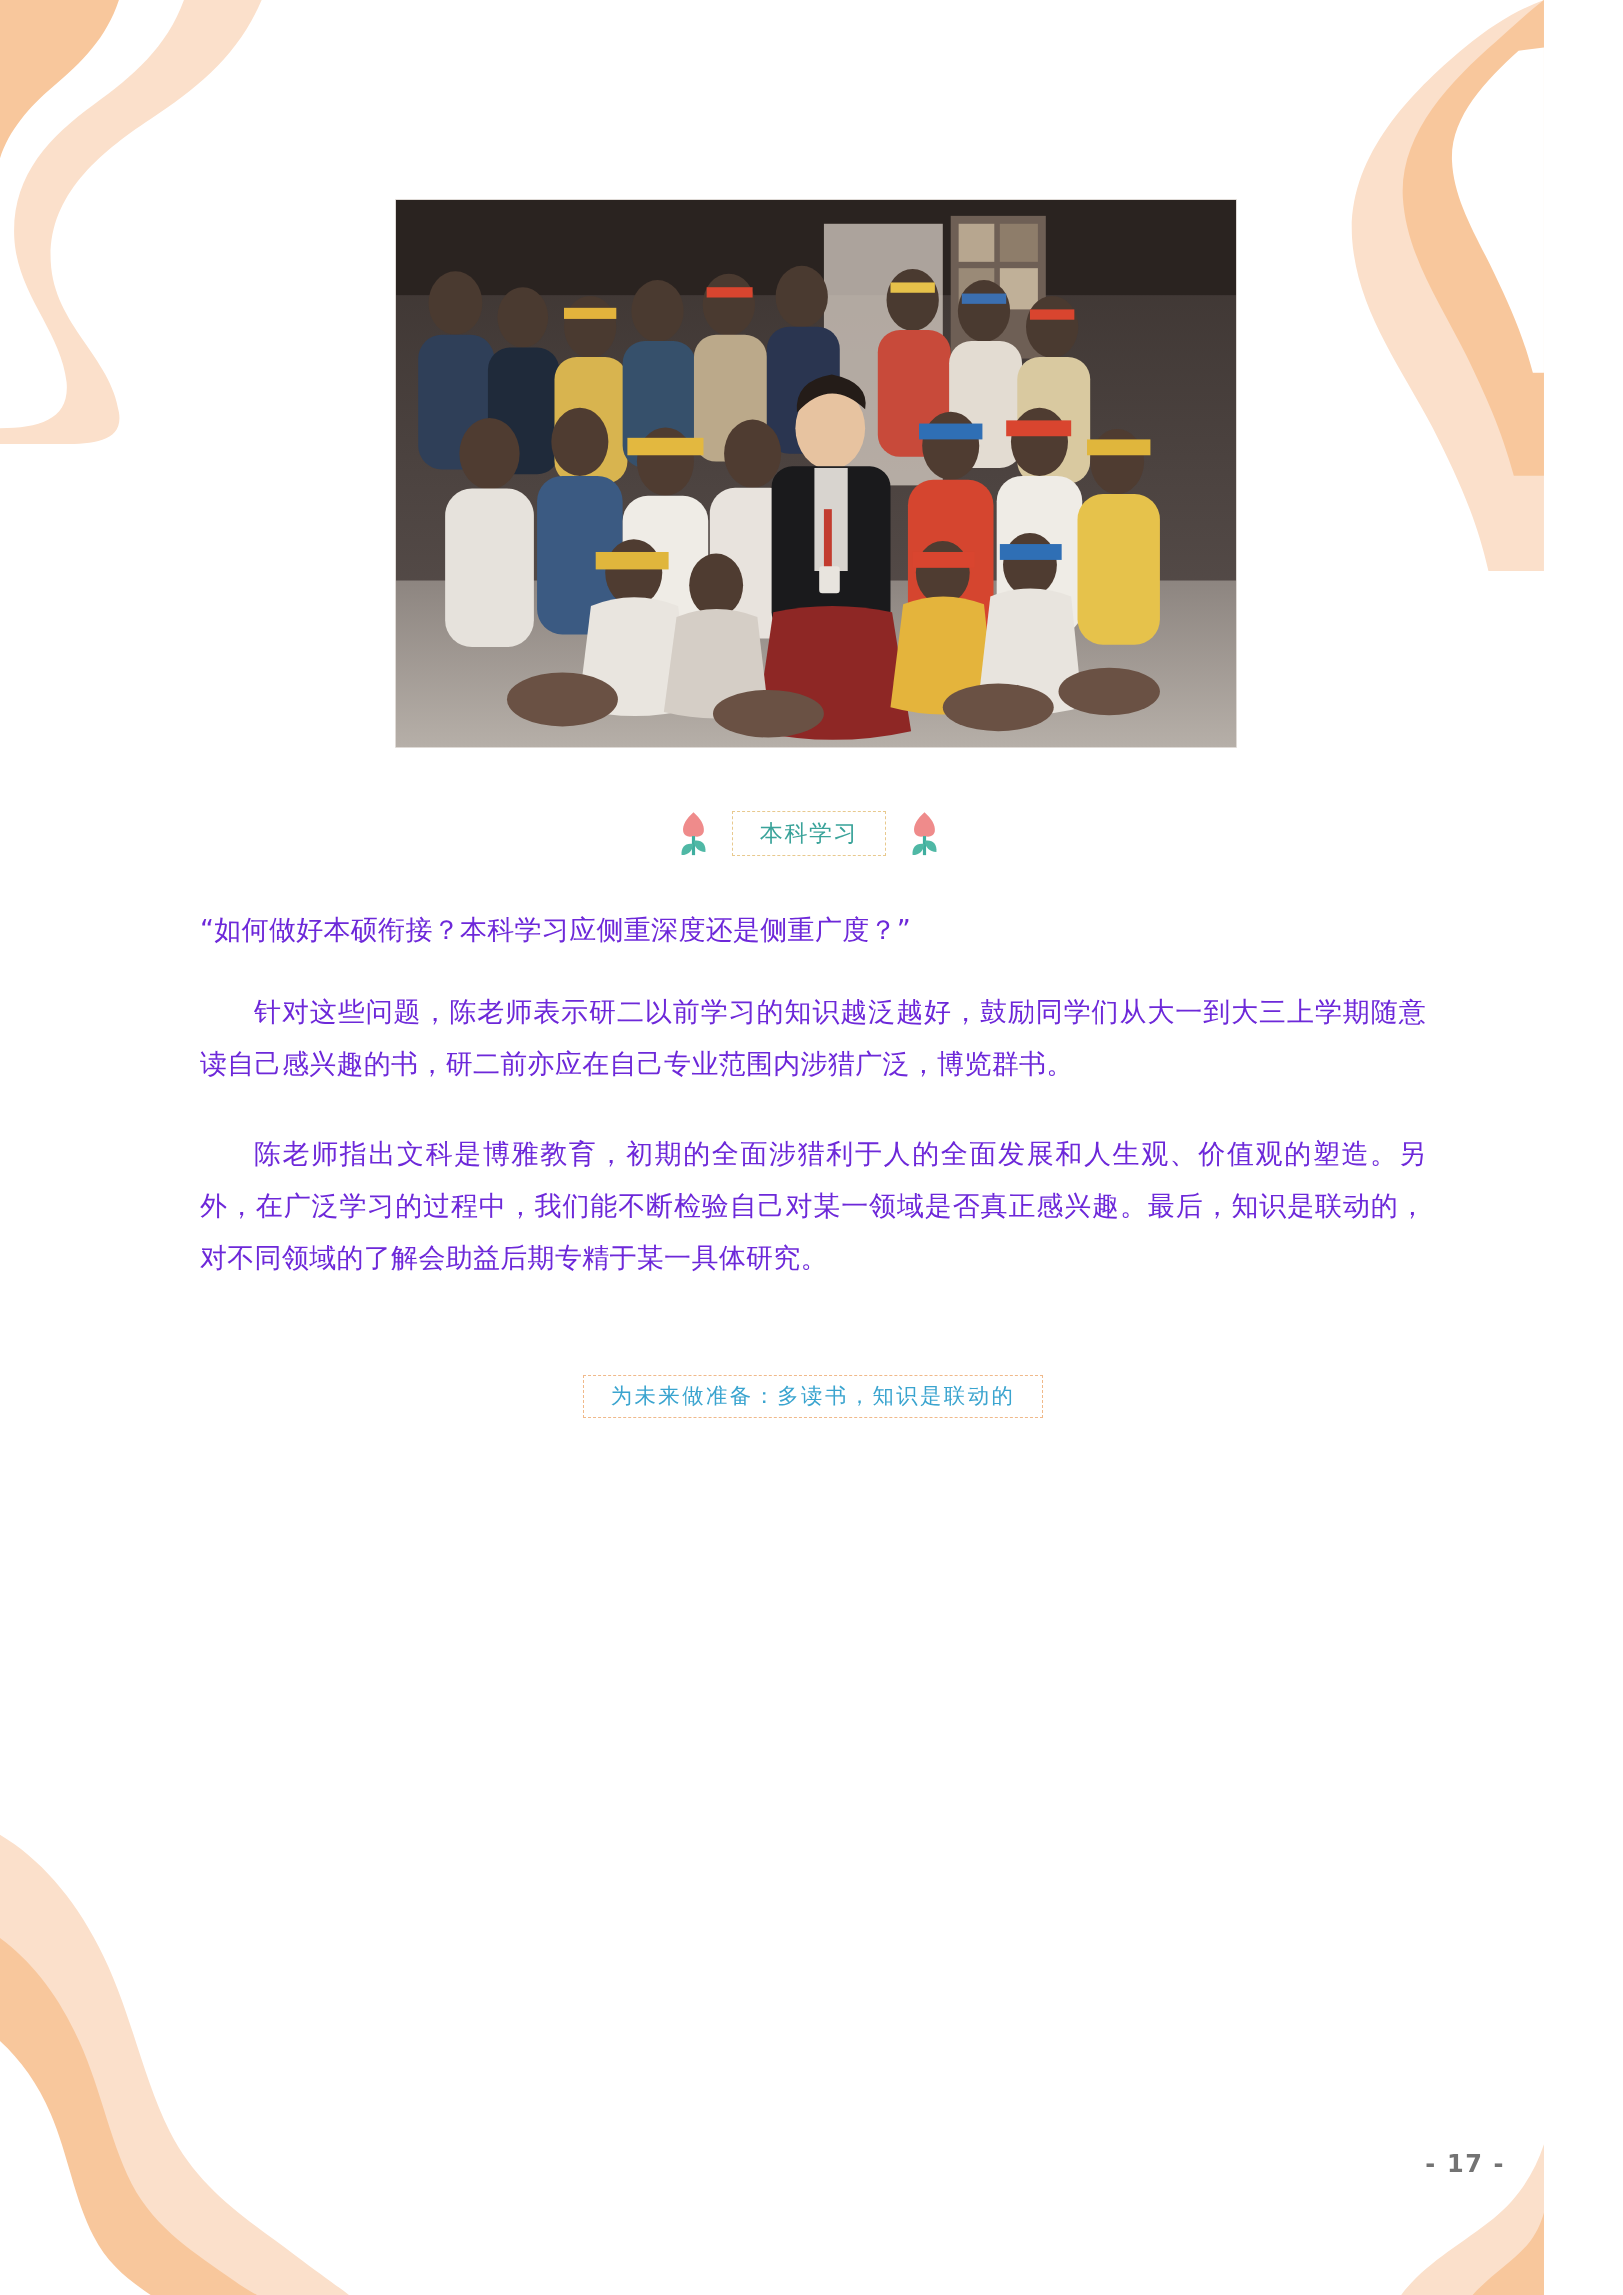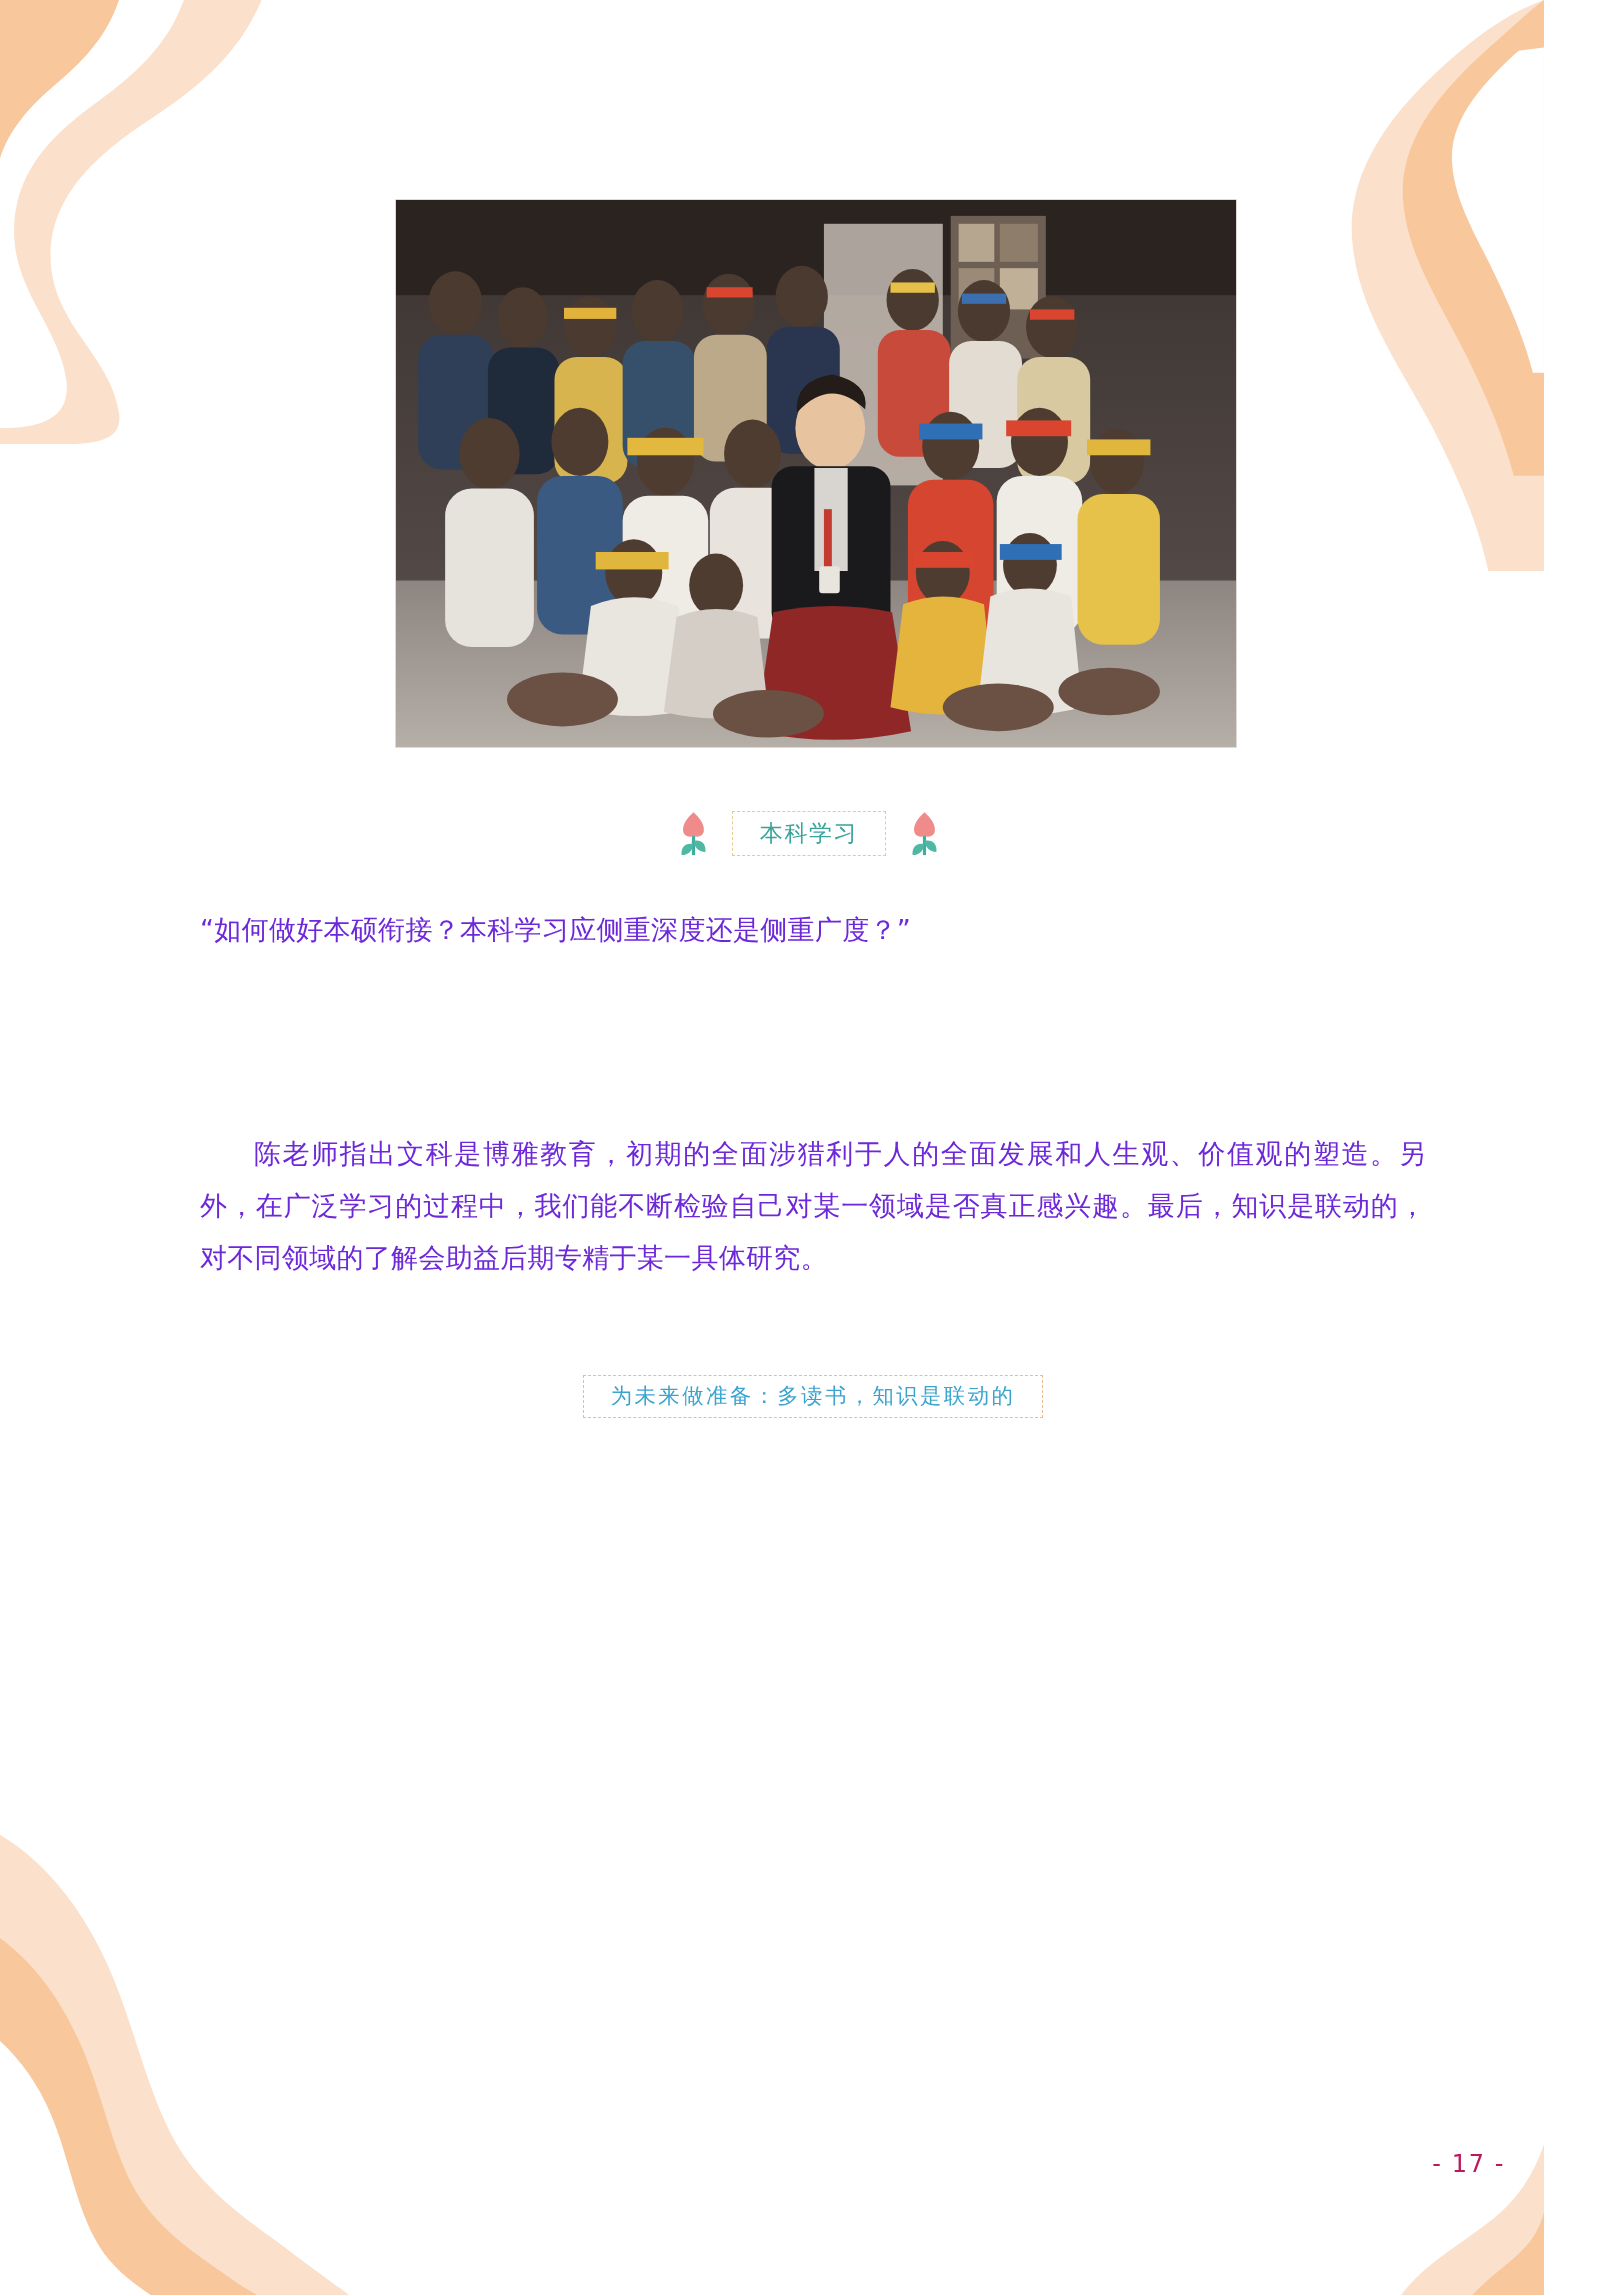--- a/index.html
+++ b/index.html
@@ -92,23 +92,24 @@
   .p2 { top: 986px; }
   .p3 { top: 1128px; }
   .p4 { top: 1471px; }
   .p5 { top: 1631px; }
 
   .page-number {
     position: absolute;
     right: 119px;
     bottom: 117px;
     font-size: 24px;
-    color: #be185d;
+    color: #737373;
     letter-spacing: 1.6px;
     font-family: "DejaVu Sans", "Liberation Sans", sans-serif;
+    font-weight: bold;
   }
 </style>
 </head>
 <body>
 
 <div class="page">
 
   <div class="deco" style="left:0;top:0;">
     <svg width="333" height="444" viewBox="0 0 420 560" xmlns="http://www.w3.org/2000/svg">
       <path d="M0,0 L330,0 C300,70 250,110 190,150 C120,196 60,250 64,330 C68,410 140,450 150,520 C156,556 120,560 80,560 L0,560 Z" fill="#fbe0cb"></path>
@@ -269,20 +270,21 @@
         <svg viewBox="0 0 44 62" xmlns="http://www.w3.org/2000/svg">
           <path d="M22 4 C13 12 8 20 9 28 C10 34 16 36 22 34 C28 36 34 34 35 28 C36 20 31 12 22 4 Z" fill="#ef8b8b"></path>
           <path d="M22 34 L22 58" stroke="#3fae9f" stroke-width="4" fill="none"></path>
           <path d="M22 44 C12 42 6 48 7 58 C16 58 21 52 22 44 Z" fill="#4fb8a5"></path>
           <path d="M22 40 C32 38 38 44 37 54 C28 54 23 48 22 40 Z" fill="#4fb8a5"></path>
         </svg>
       </span>
     </div>
 
     <div class="para p1 noindent">“如何做好本硕衔接？本科学习应侧重深度还是侧重广度？”</div>
+    <div class="para p2">针对这些问题，陈老师表示研二以前学习的知识越泛越好，鼓励同学们从大一到大三上学期随意读自己感兴趣的书，研二前亦应在自己专业范围内涉猎广泛，博览群书。</div>
     <div class="para p3">陈老师指出文科是博雅教育，初期的全面涉猎利于人的全面发展和人生观、价值观的塑造。另外，在广泛学习的过程中，我们能不断检验自己对某一领域是否真正感兴趣。最后，知识是联动的，对不同领域的了解会助益后期专精于某一具体研究。</div>
 
     <div class="section-head head-2 blue">
       <span class="tulip">
         <svg viewBox="0 0 44 62" xmlns="http://www.w3.org/2000/svg">
           <path d="M22 4 C13 12 8 20 9 28 C10 34 16 36 22 34 C28 36 34 34 35 28 C36 20 31 12 22 4 Z" fill="#ef8b8b"></path>
           <path d="M22 34 L22 58" stroke="#3fae9f" stroke-width="4" fill="none"></path>
           <path d="M22 44 C12 42 6 48 7 58 C16 58 21 52 22 44 Z" fill="#4fb8a5"></path>
           <path d="M22 40 C32 38 38 44 37 54 C28 54 23 48 22 40 Z" fill="#4fb8a5"></path>
         </svg>

